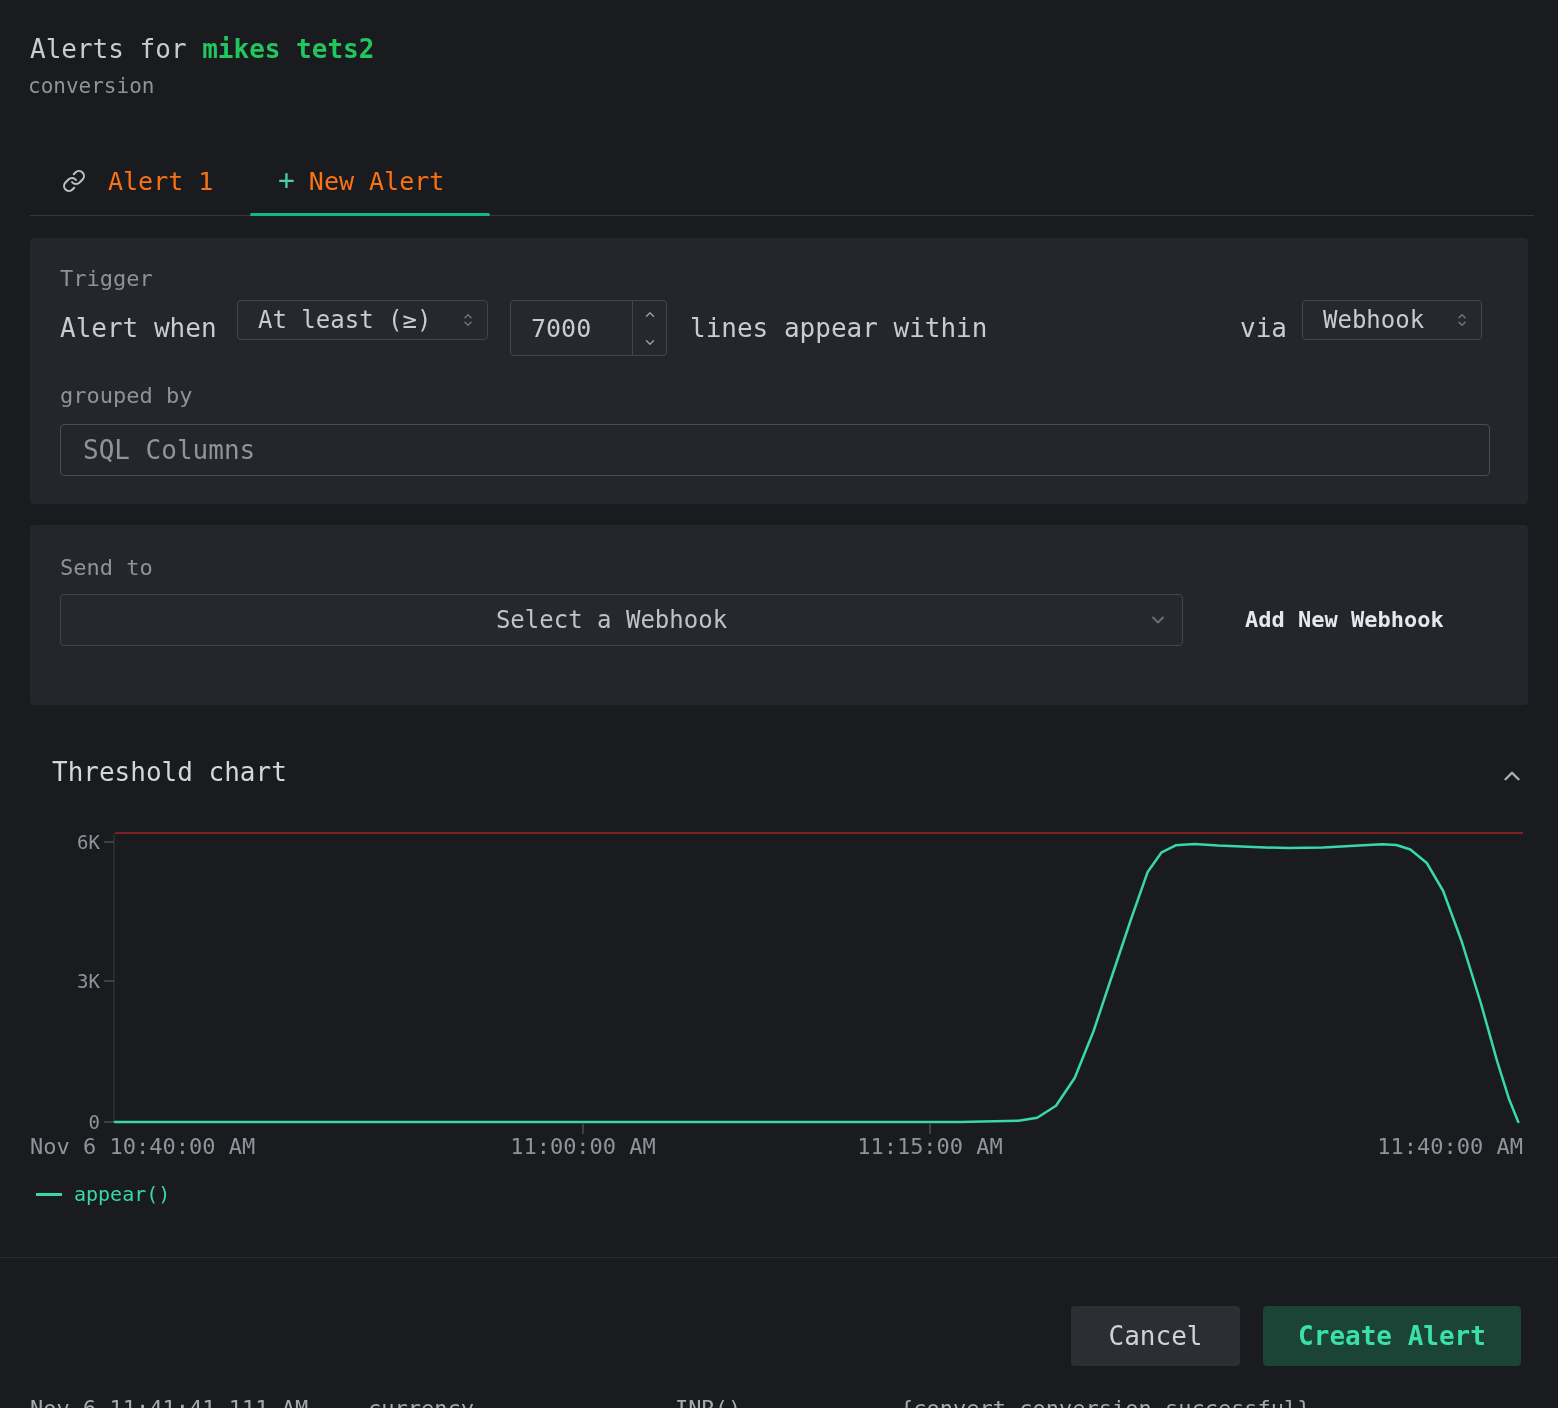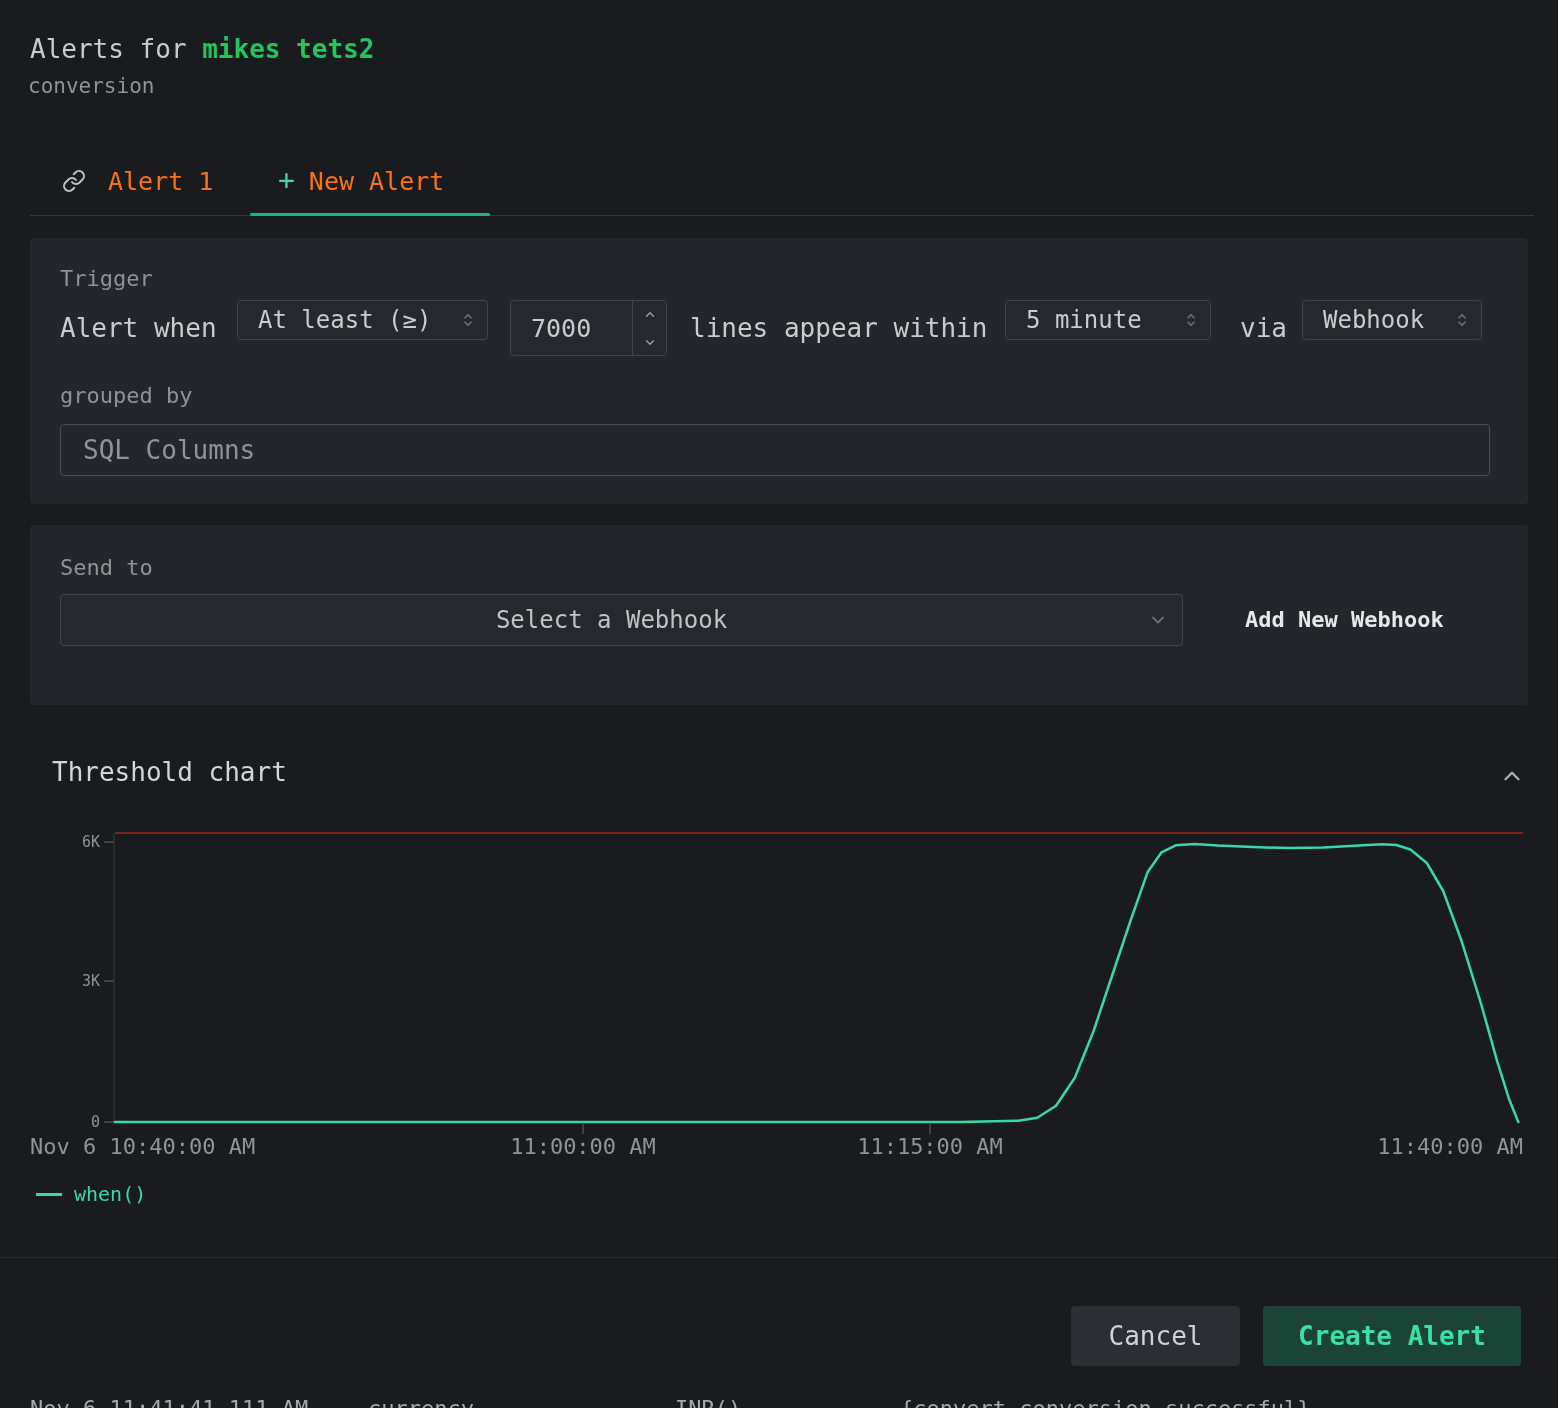--- a/index.html
+++ b/index.html
@@ -65,21 +65,21 @@
   }
   .send-select .val { font-size:24px; color:#c1c2c5; }
   .send-select .sel-icon { position:absolute; right:14px; top:50%; transform:translateY(-50%); display:flex; }
   .add-webhook { position:absolute; left:1215px; top:69px; height:52px; line-height:52px;
     font-size:22px; font-weight:700; color:#e6e8eb; cursor:pointer; }
 
   
   .chart-title { left:52px; top:757px; font-size:26px; color:#d4d6da; }
   .collapse-btn { left:1492px; top:756px; width:40px; height:40px; display:flex; align-items:center; justify-content:center; cursor:pointer; background:transparent; border:none; }
 
-  .y-label { position:absolute; left:40px; width:60px; text-align:right; font-size:15px; color:#8f949a; line-height:26px; }
+  .y-label { position:absolute; left:40px; width:60px; text-align:right; font-size:19px; color:#8f949a; line-height:26px; }
   .x-label { position:absolute; top:1134px; font-size:22px; color:#8f949a; white-space:nowrap; }
 
   .legend { left:36px; top:1182px; display:flex; align-items:center; gap:12px; }
   .legend-dash { width:26px; height:3px; background:#38d9a9; }
   .legend-text { font-size:20px; color:#38d9a9; }
 
   #chart-svg { position:absolute; left:0; top:0; width:1558px; height:1408px; pointer-events:none; }
 
   
   .footer-divider { left:0; top:1257px; width:1558px; height:1px; background:#2c2e33; }
@@ -143,29 +143,20 @@
       <button>
         <svg width="14" height="14" viewBox="0 0 24 24" fill="none" stroke="#9aa0a6" stroke-width="2.4" stroke-linecap="round" stroke-linejoin="round">
             <path d="M6 10l6 6 6-6"></path>
           </svg>
       </button>
     </span>
   </div>
 
   <div class="flow-label" style="left:660px; top:62px;">lines appear within</div>
 
-  <div class="select-box" style="left:975px; top:62px; width:206px;">
-    <span class="val">5 minute</span>
-    <span class="sel-icon">
-      <svg width="18" height="18" viewBox="0 0 24 24" fill="none" stroke="#6d7177" stroke-width="2.2" stroke-linecap="round" stroke-linejoin="round">
-          <path d="M8 9l4-4 4 4"></path>
-          <path d="M8 15l4 4 4-4"></path>
-        </svg>
-    </span>
-  </div>
 
   <div class="flow-label" style="left:1210px; top:62px;">via</div>
 
   <div class="select-box" style="left:1272px; top:62px; width:180px;">
     <span class="val">Webhook</span>
     <span class="sel-icon">
       <svg width="18" height="18" viewBox="0 0 24 24" fill="none" stroke="#6d7177" stroke-width="2.2" stroke-linecap="round" stroke-linejoin="round">
           <path d="M8 9l4-4 4 4"></path>
           <path d="M8 15l4 4 4-4"></path>
         </svg>
@@ -215,21 +206,21 @@
 <div class="y-label" style="top:968px;">3K</div>
 <div class="y-label" style="top:1109px;">0</div>
 
 <div class="x-label" style="left:30px;">Nov 6 10:40:00 AM</div>
 <div class="x-label" style="left:583px; transform:translateX(-50%);">11:00:00 AM</div>
 <div class="x-label" style="left:930px; transform:translateX(-50%);">11:15:00 AM</div>
 <div class="x-label" style="right:35px;">11:40:00 AM</div>
 
 <div class="abs legend">
   <span class="legend-dash"></span>
-  <span class="legend-text">when()</span>
+  <span class="legend-text">appear()</span>
 </div>
 
 <div class="abs footer-divider"></div>
 <button class="btn btn-cancel">Cancel</button>
 <button class="btn btn-create">Create Alert</button>
 
 <div class="abs bg-row">
   <span style="left:30px;">Nov 6 11:41:41.111 AM</span>
   <span style="left:368px;">currency</span>
   <span style="left:675px;">INR()</span>

